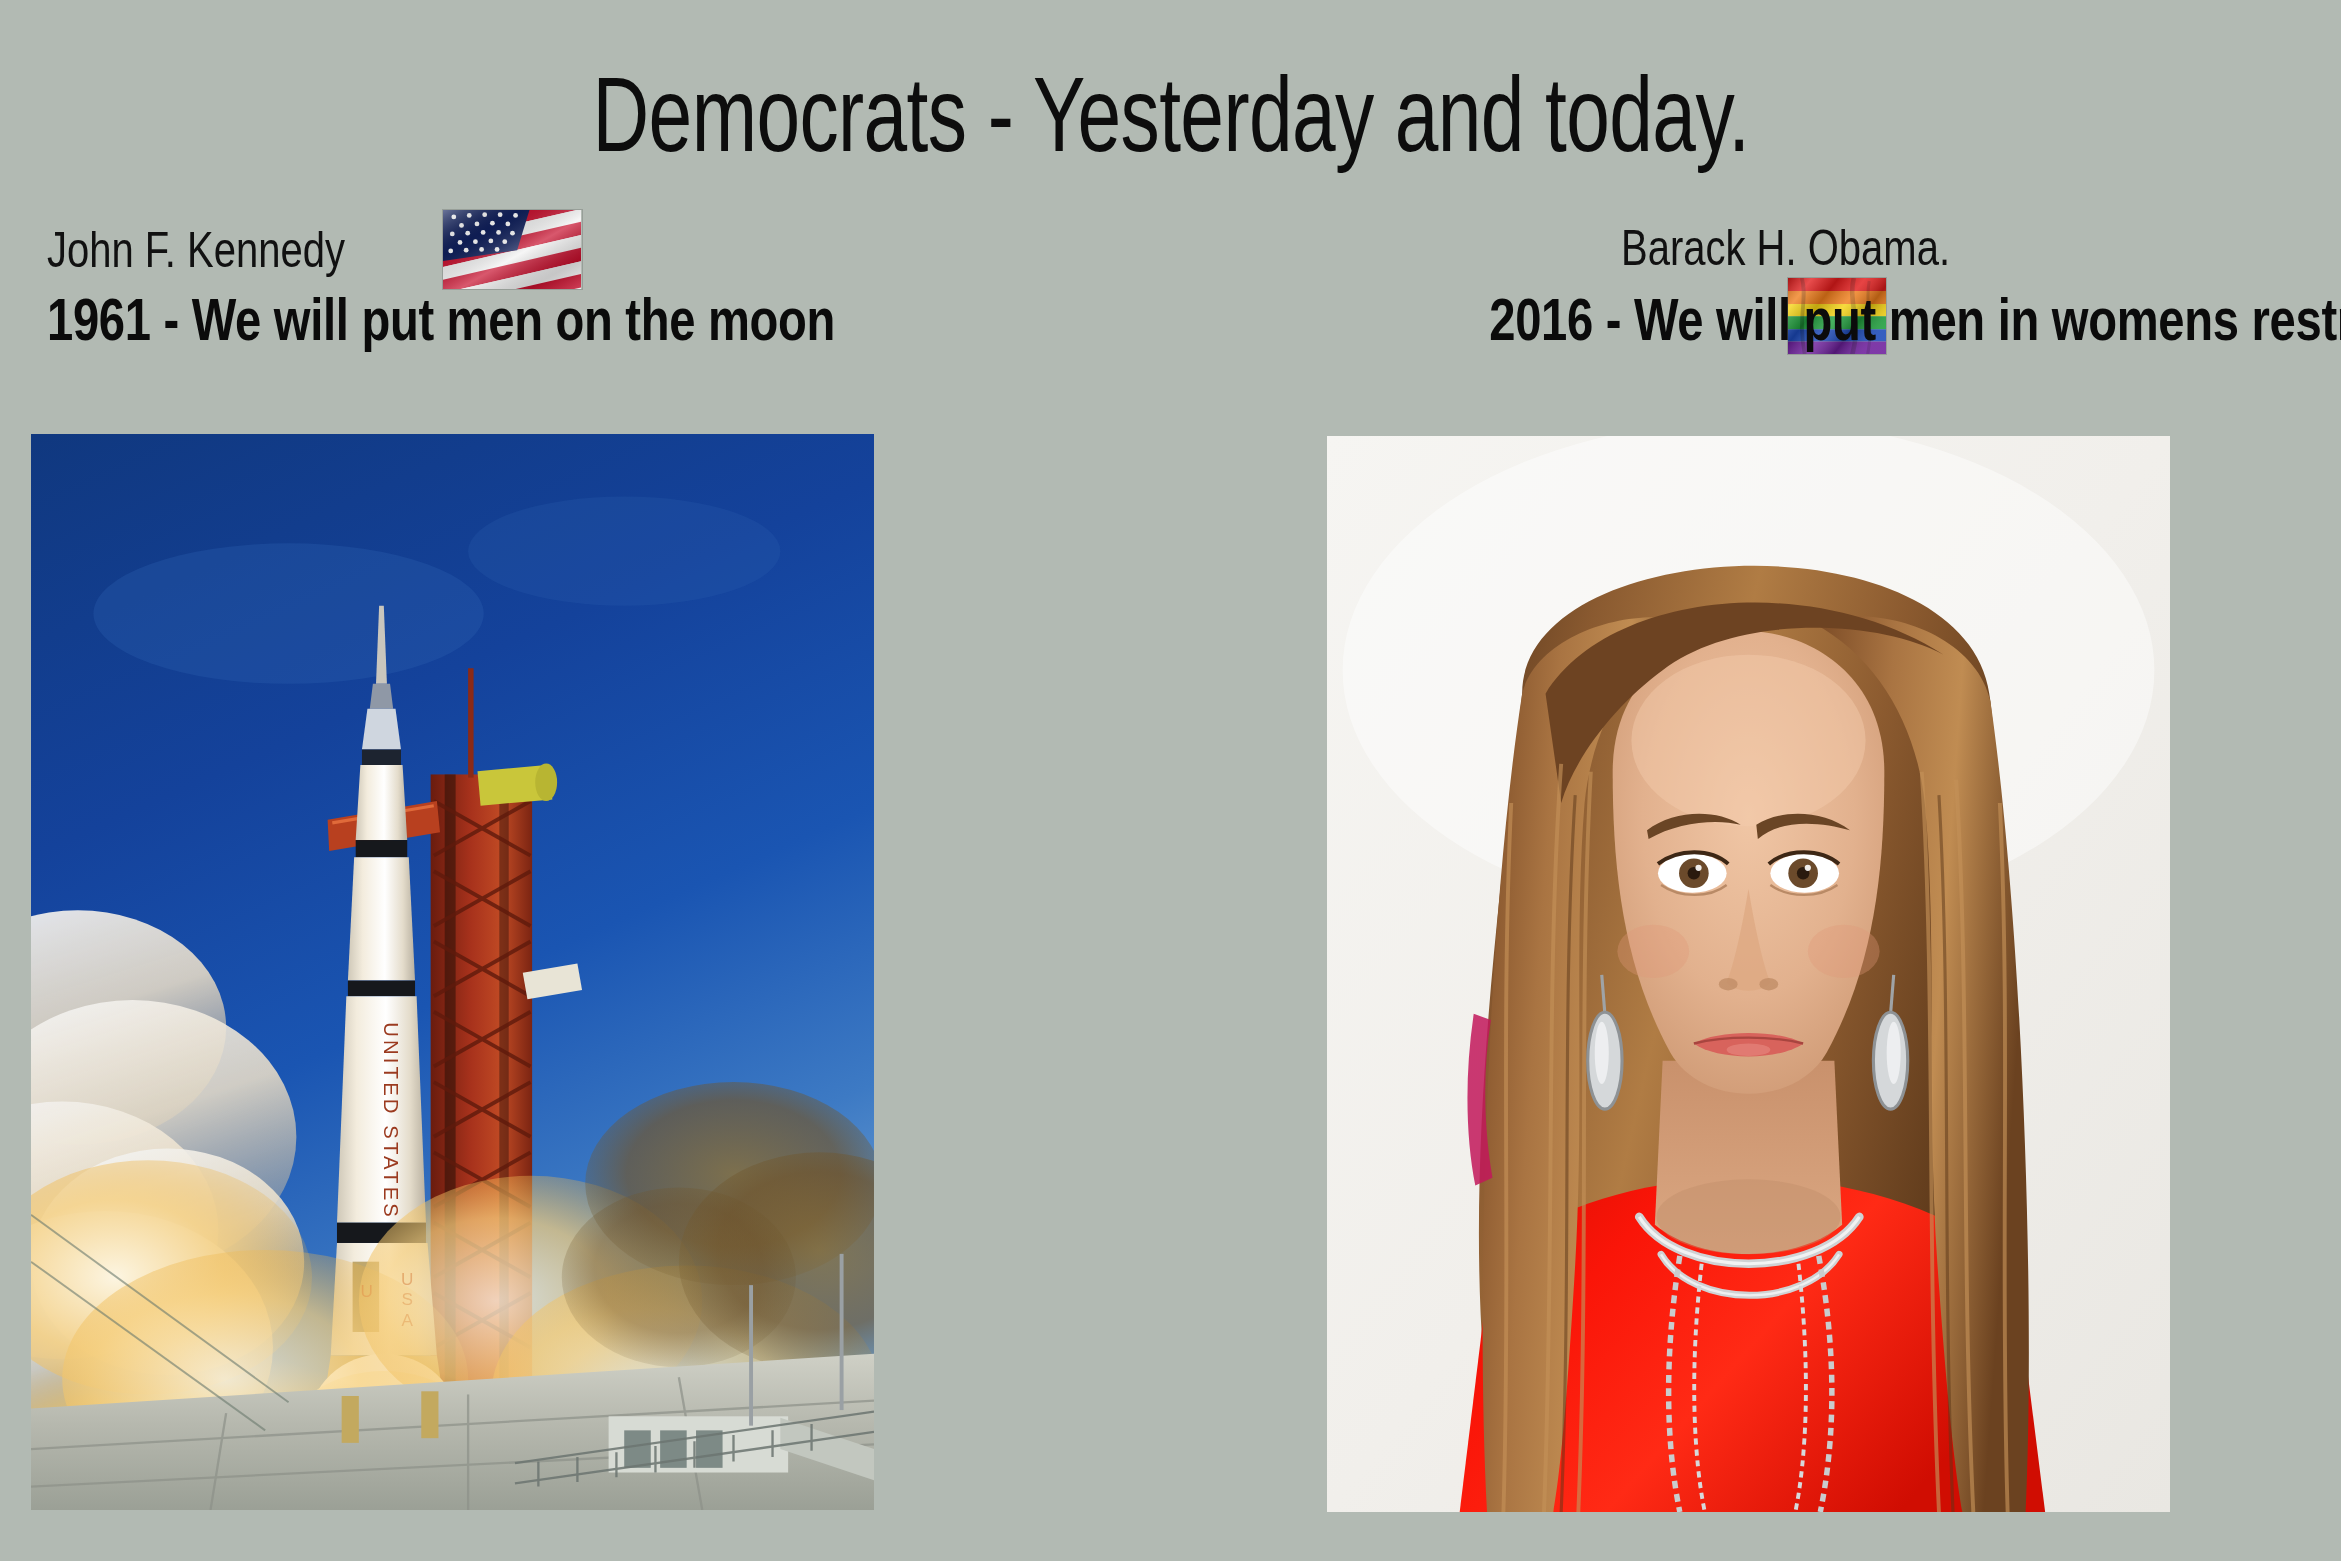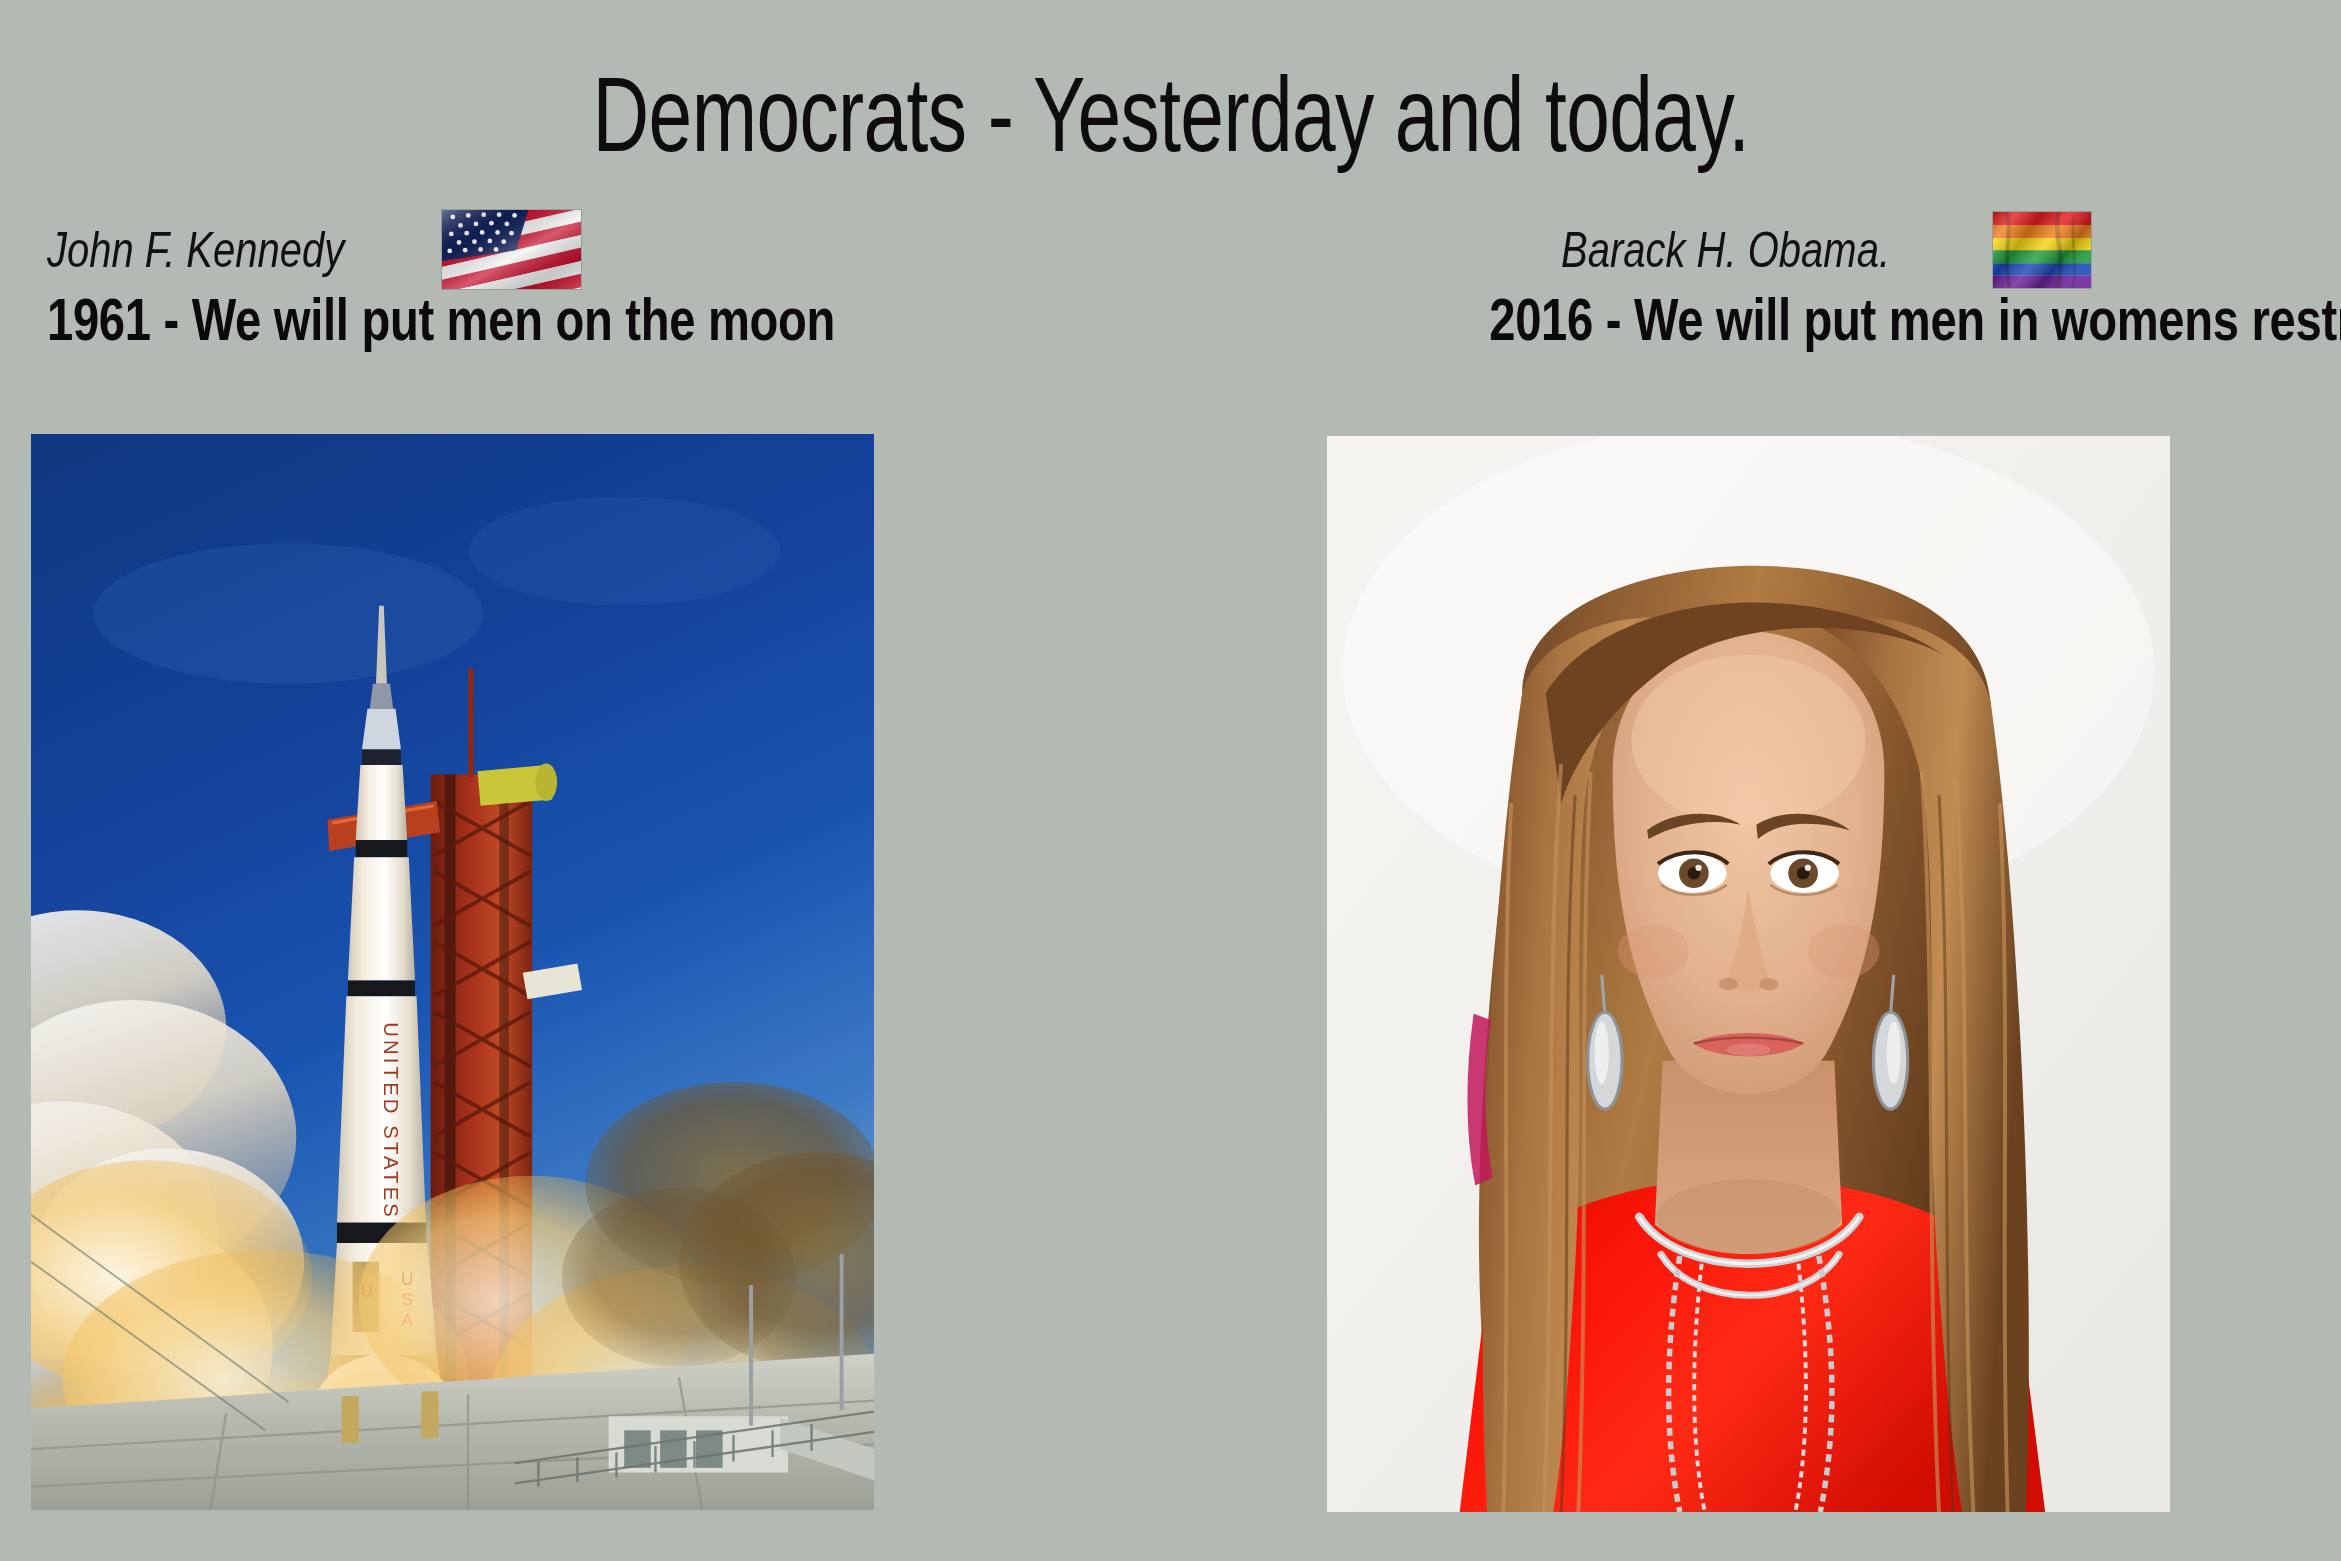--- a/index.html
+++ b/index.html
@@ -38,23 +38,22 @@
     position: absolute;
     top: 219px;
   }
   #caption-left  { left: 47px; width: 874px; }
   #caption-right { left: 1280px; width: 1046px; }
 
   .name-row {
     display: flex;
     align-items: center;
     height: 61px;
-    font-style: italic;
-  }
-  #caption-right .name-row { justify-content: center; padding-left: 47px; }
+  }
+  #caption-right .name-row { justify-content: space-between; padding-left: 47px; flex-direction: column; }
 
   .person-name {
     font-family: "Liberation Sans", sans-serif;
     font-size: 50px;
     font-weight: 400;
     color: #111;
     letter-spacing: 0px;
     transform: scaleX(0.80);
     transform-origin: 0% 50%;
     white-space: nowrap;

